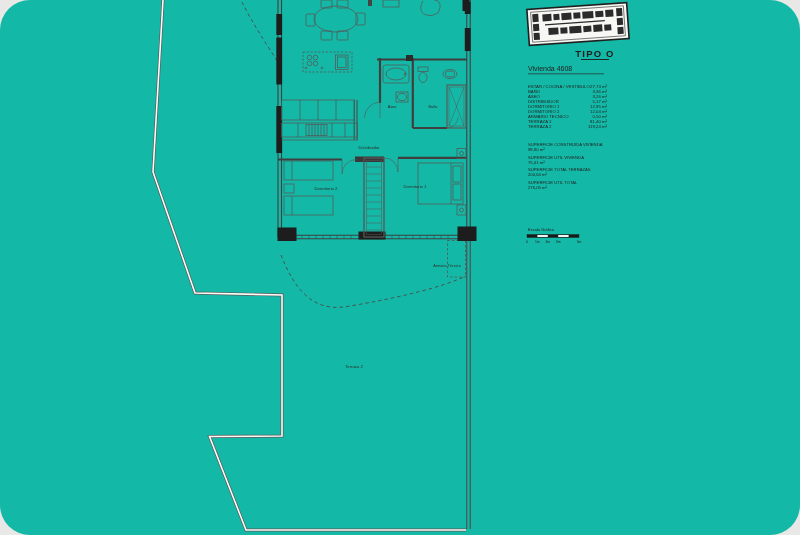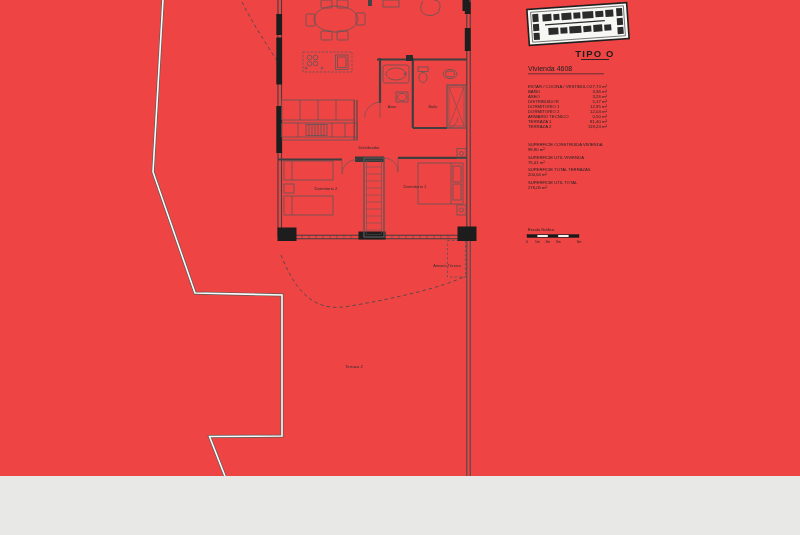--- a/index.html
+++ b/index.html
@@ -1,17 +1,17 @@
 <!DOCTYPE html>
 <html><head>
 <meta charset="utf-8">
 <style>
   html,body{margin:0;padding:0;background:#e8e8e6;}
-  .page{position:relative;width:800px;height:476px;background:#ef4444;overflow:hidden;
-        font-family:"Liberation Sans",sans-serif;}
+  .page{position:relative;width:800px;height:535px;background:#14b8a6;overflow:hidden;
+        font-family:"Liberation Sans",sans-serif;border-radius:30px;}
   svg{position:absolute;inset:0;}
   svg text{font-family:"Liberation Sans",sans-serif;fill:#2e2e2e;}
   .pl{font-size:4.2px;}
   .pls{font-size:3.8px;}
   .lr,.lv{font-size:4.3px;fill:#232323;}
   .lt{font-size:4.2px;fill:#232323;}
   .lv2{font-size:4.2px;fill:#232323;}
   .ttl{font-size:9.5px;font-weight:bold;letter-spacing:1.2px;fill:#1b1b1b;}
   .sub{font-size:7px;fill:#222;}
   .scl{font-size:4px;fill:#222;}

